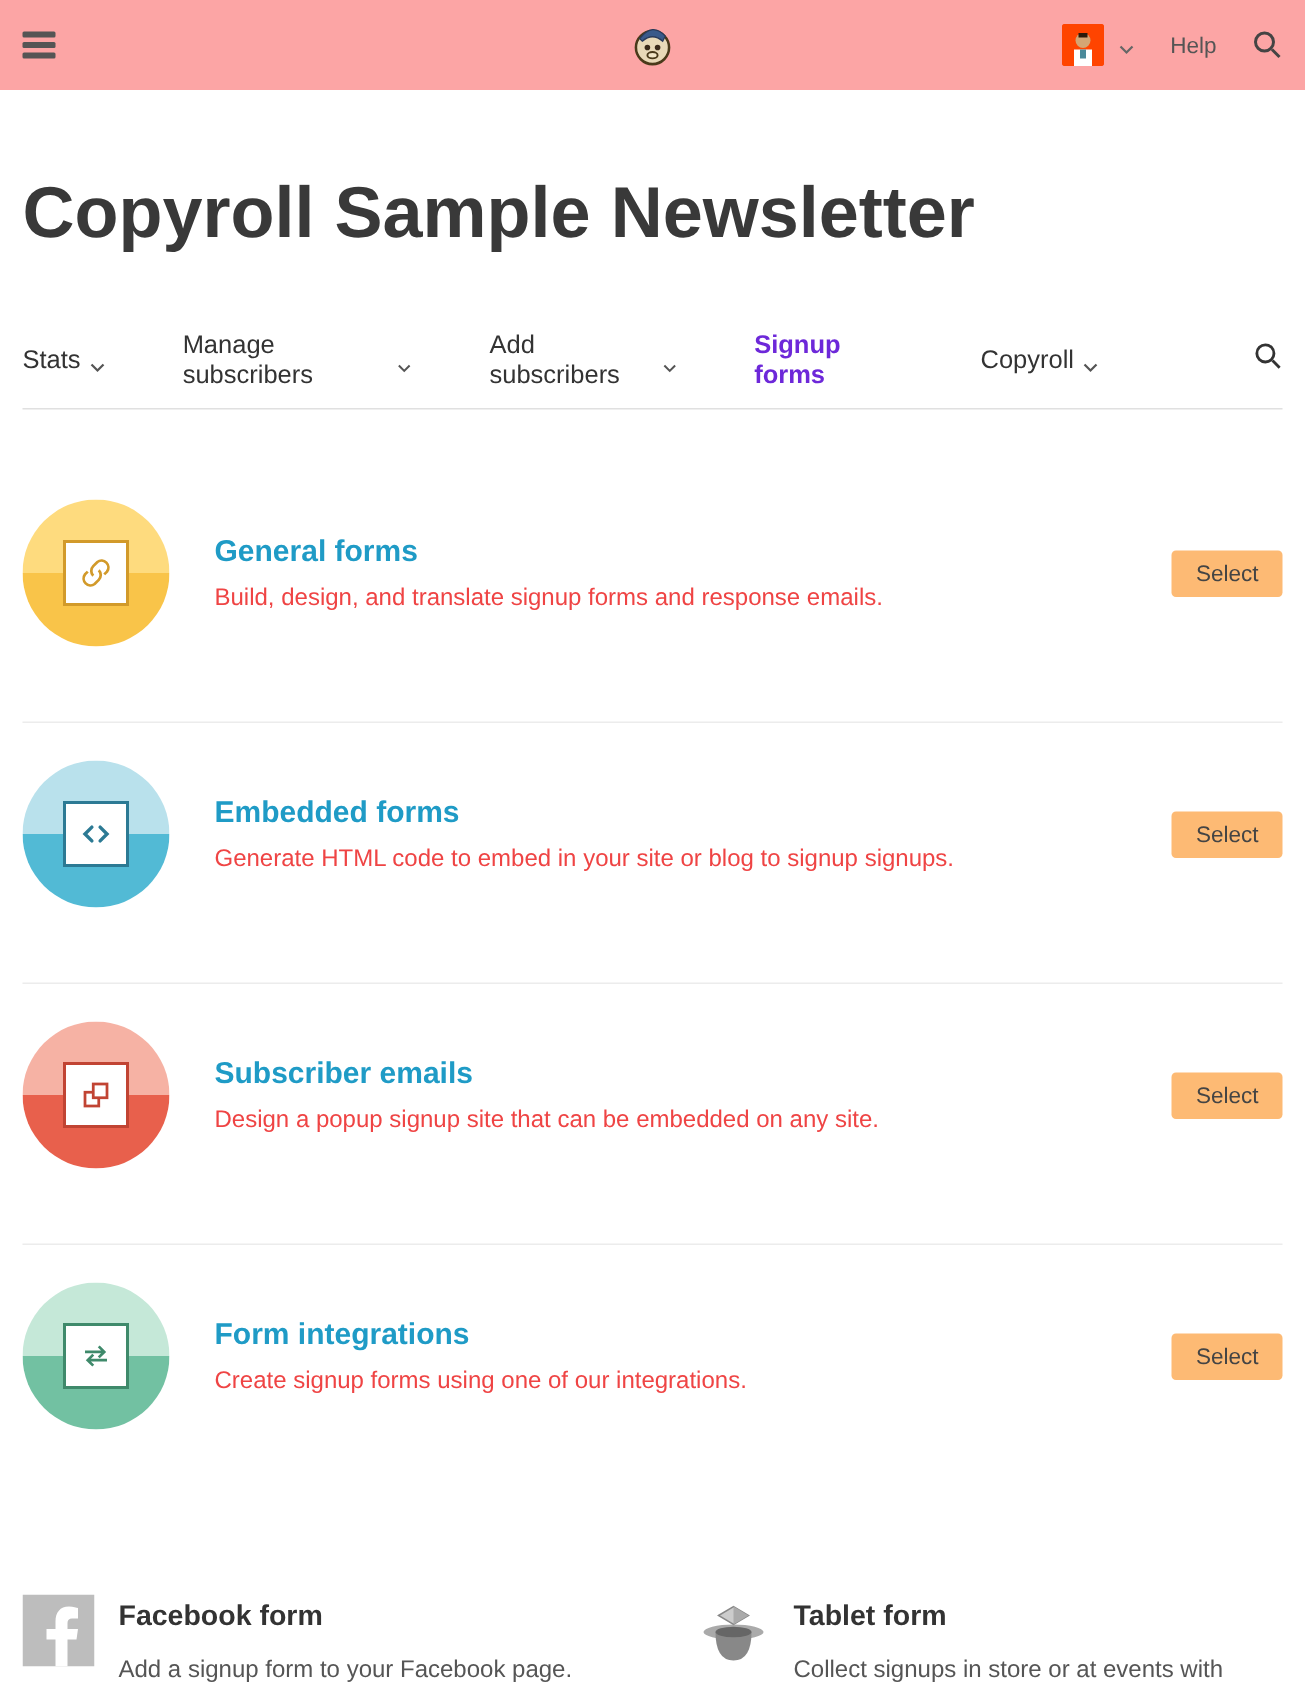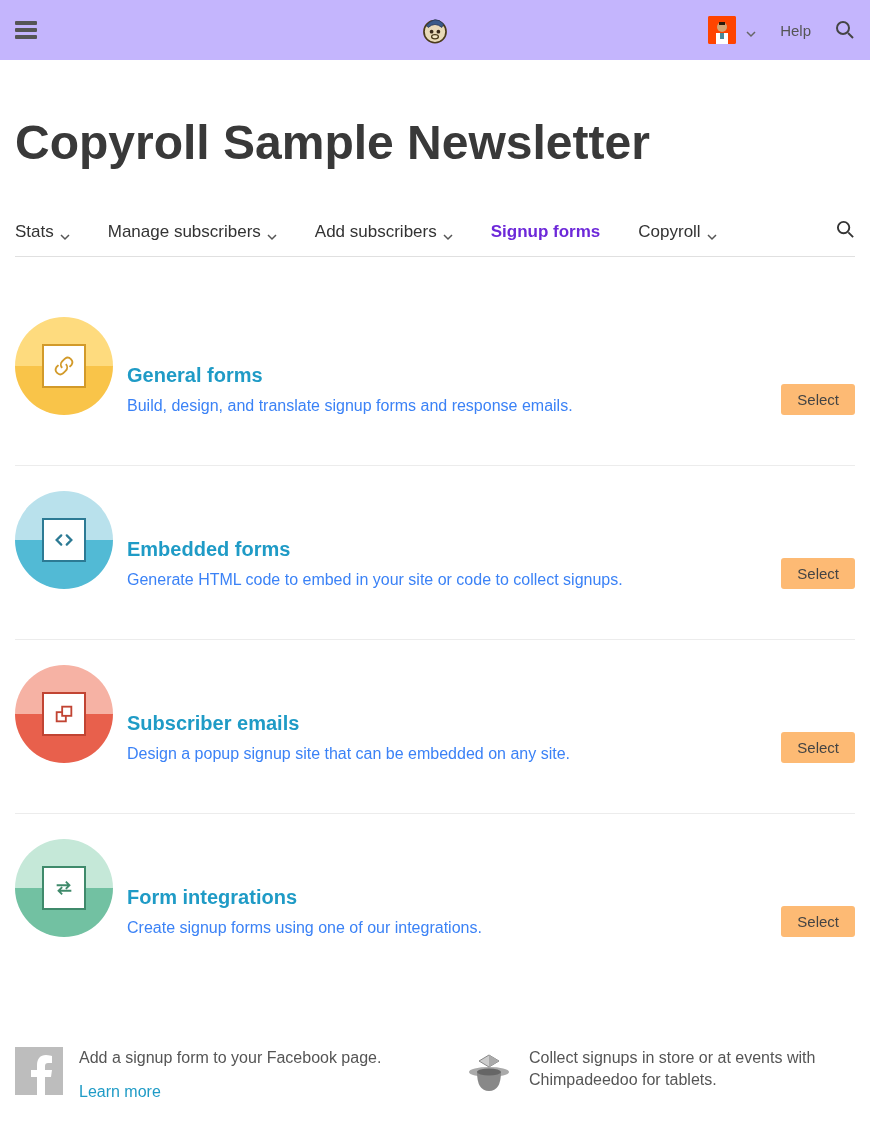--- a/index.html
+++ b/index.html
@@ -4,21 +4,21 @@
 <style>
   * { box-sizing: border-box; margin: 0; padding: 0; }
   body {
     font-family: "Helvetica Neue", Helvetica, Arial, sans-serif;
     background: #fff;
     color: #333;
     width: 870px;
   }
   .topbar {
     height: 60px;
-    background: #c4b5fd;
+    background: #fca5a5;
     display: flex;
     align-items: center;
     padding: 0 15px;
     position: relative;
   }
   .hamburger {
     width: 22px;
     height: 18px;
     display: flex;
     flex-direction: column;
@@ -63,38 +63,38 @@
   h1.page-title {
     font-size: 48px;
     font-weight: 600;
     color: #393939;
     margin-top: 55px;
     margin-bottom: 50px;
   }
   .tabnav {
     display: flex;
     align-items: center;
-    gap: 38px;
+    gap: 52px;
     border-bottom: 1px solid #e0e0e0;
     padding-bottom: 12px;
     font-size: 17px;
     color: #333;
   }
   .tabnav .tab { cursor:pointer; display:flex; align-items:center; gap:6px; }
   .tabnav .tab.active { color: #6d28d9; font-weight: 600; }
   .tabnav .tab .chev { width:10px;height:10px; }
   .tabnav .spacer { flex:1; }
   .tabnav .search { cursor:pointer; }
   .form-list { margin-top: 60px; }
   .form-row {
     display: flex;
-    align-items: flex-end;
+    align-items: center;
     padding: 25px 0 50px 0;
     border-bottom: 1px solid #ececec;
-    gap: 14px;
+    gap: 30px;
   }
   .form-row:first-child { padding-top:0; }
   .circle {
     width: 98px; height: 98px; border-radius: 50%; flex-shrink:0;
     position:relative; overflow:hidden;
   }
   .circle .tophalf { position:absolute; top:0;left:0;right:0; height:50%; }
   .circle .bothalf { position:absolute; bottom:0;left:0;right:0; height:50%; }
   .circle .box {
     position:absolute; top:50%; left:50%; transform:translate(-50%,-50%);
@@ -102,21 +102,21 @@
     display:flex; align-items:center; justify-content:center;
   }
   .c-yellow .tophalf{ background:#fedb7e; } .c-yellow .bothalf{ background:#f9c449; } .c-yellow .box{ border-color:#d29a2a;}
   .c-blue .tophalf{ background:#b9e1ec; } .c-blue .bothalf{ background:#52bad5; } .c-blue .box{ border-color:#2c7a94;}
   .c-red .tophalf{ background:#f6b2a4; } .c-red .bothalf{ background:#e8604c; } .c-red .box{ border-color:#c14433;}
   .c-green .tophalf{ background:#c5e8d8; } .c-green .bothalf{ background:#72c1a2; } .c-green .box{ border-color:#3f8a6b;}
   .form-body { flex:1; }
   .form-title {
     color:#1f9bc6; font-size:20px; font-weight:600; margin-bottom:10px; cursor:pointer; display:inline-block;
   }
-  .form-desc { color:#3b82f6; font-size:16px; }
+  .form-desc { color:#ef4444; font-size:16px; }
   .select-btn {
     background:#fdba74; border:none; padding:7px 16px; font-size:15px; color:#444;
     cursor:pointer; border-radius:3px; font-weight:500;
   }
   .extras { display:flex; gap:60px; margin-top:60px; }
   .extra { display:flex; gap:16px; flex:1; }
   .extra .ic { width:48px; height:48px; flex-shrink:0; }
   .extra h3 { font-size:19px; font-weight:600; color:#333; margin-top:4px; margin-bottom:14px;}
   .extra p { color:#555; font-size:16px; line-height:1.4; margin-bottom:14px;}
   .extra a { color:#1f9bc6; text-decoration:none; font-size:16px; cursor:pointer;}
@@ -230,21 +230,21 @@
         <div class="tophalf"></div>
           <div class="bothalf"></div>
         <div class="box">
             <svg width="22" height="22" viewBox="0 0 24 24">
               <path d="M9 7 L4 12 L9 17 M15 7 L20 12 L15 17" stroke="#2c7a94" stroke-width="2.5" fill="none" stroke-linecap="round"></path>
             </svg>
           </div>
       </div>
       <div class="form-body">
         <span class="form-title">Embedded forms</span>
-        <div class="form-desc">Generate HTML code to embed in your site or code to collect signups.</div>
+        <div class="form-desc">Generate HTML code to embed in your site or blog to signup signups.</div>
       </div>
       <button class="select-btn">Select</button>
     </div>
 
     <div class="form-row">
       <div class="circle c-red">
         <div class="tophalf"></div>
           <div class="bothalf"></div>
         <div class="box">
             <svg width="22" height="22" viewBox="0 0 24 24">
@@ -281,34 +281,36 @@
 
   <div class="extras">
     <div class="extra">
       <div class="ic">
         <svg viewBox="0 0 48 48">
             <rect width="48" height="48" fill="#bdbdbd"></rect>
             <path d="M30 48 V30 h6 l1-7 h-7 v-4 c0-2 1-3 3-3 h4 V9 c-1 0-3-1-6-1 c-6 0-9 4-9 10 v5 h-6 v7 h6 v18 Z" fill="#fff"></path>
           </svg>
       </div>
       <div>
+        <h3>Facebook form</h3>
         <p>Add a signup form to your Facebook page.</p>
         <a>Learn more</a>
       </div>
     </div>
     <div class="extra">
       <div class="ic">
         <svg viewBox="0 0 48 48">
           <ellipse cx="24" cy="25" rx="20" ry="5" fill="#aaa"></ellipse>
           <path d="M12 25 Q12 44 24 44 Q36 44 36 25 Z" fill="#888"></path>
           <ellipse cx="24" cy="25" rx="12" ry="3.5" fill="#666"></ellipse>
           <path d="M14 14 L24 8 L34 14 L24 20 Z" fill="#ccc" stroke="#888"></path>
           <path d="M24 8 L24 20 L34 14 Z" fill="#aaa"></path>
         </svg>
       </div>
       <div>
+        <h3>Tablet form</h3>
         <p>Collect signups in store or at events with Chimpadeedoo for tablets.</p>
 
       </div>
     </div>
   </div>
 
 </div>
 
 </body></html>

